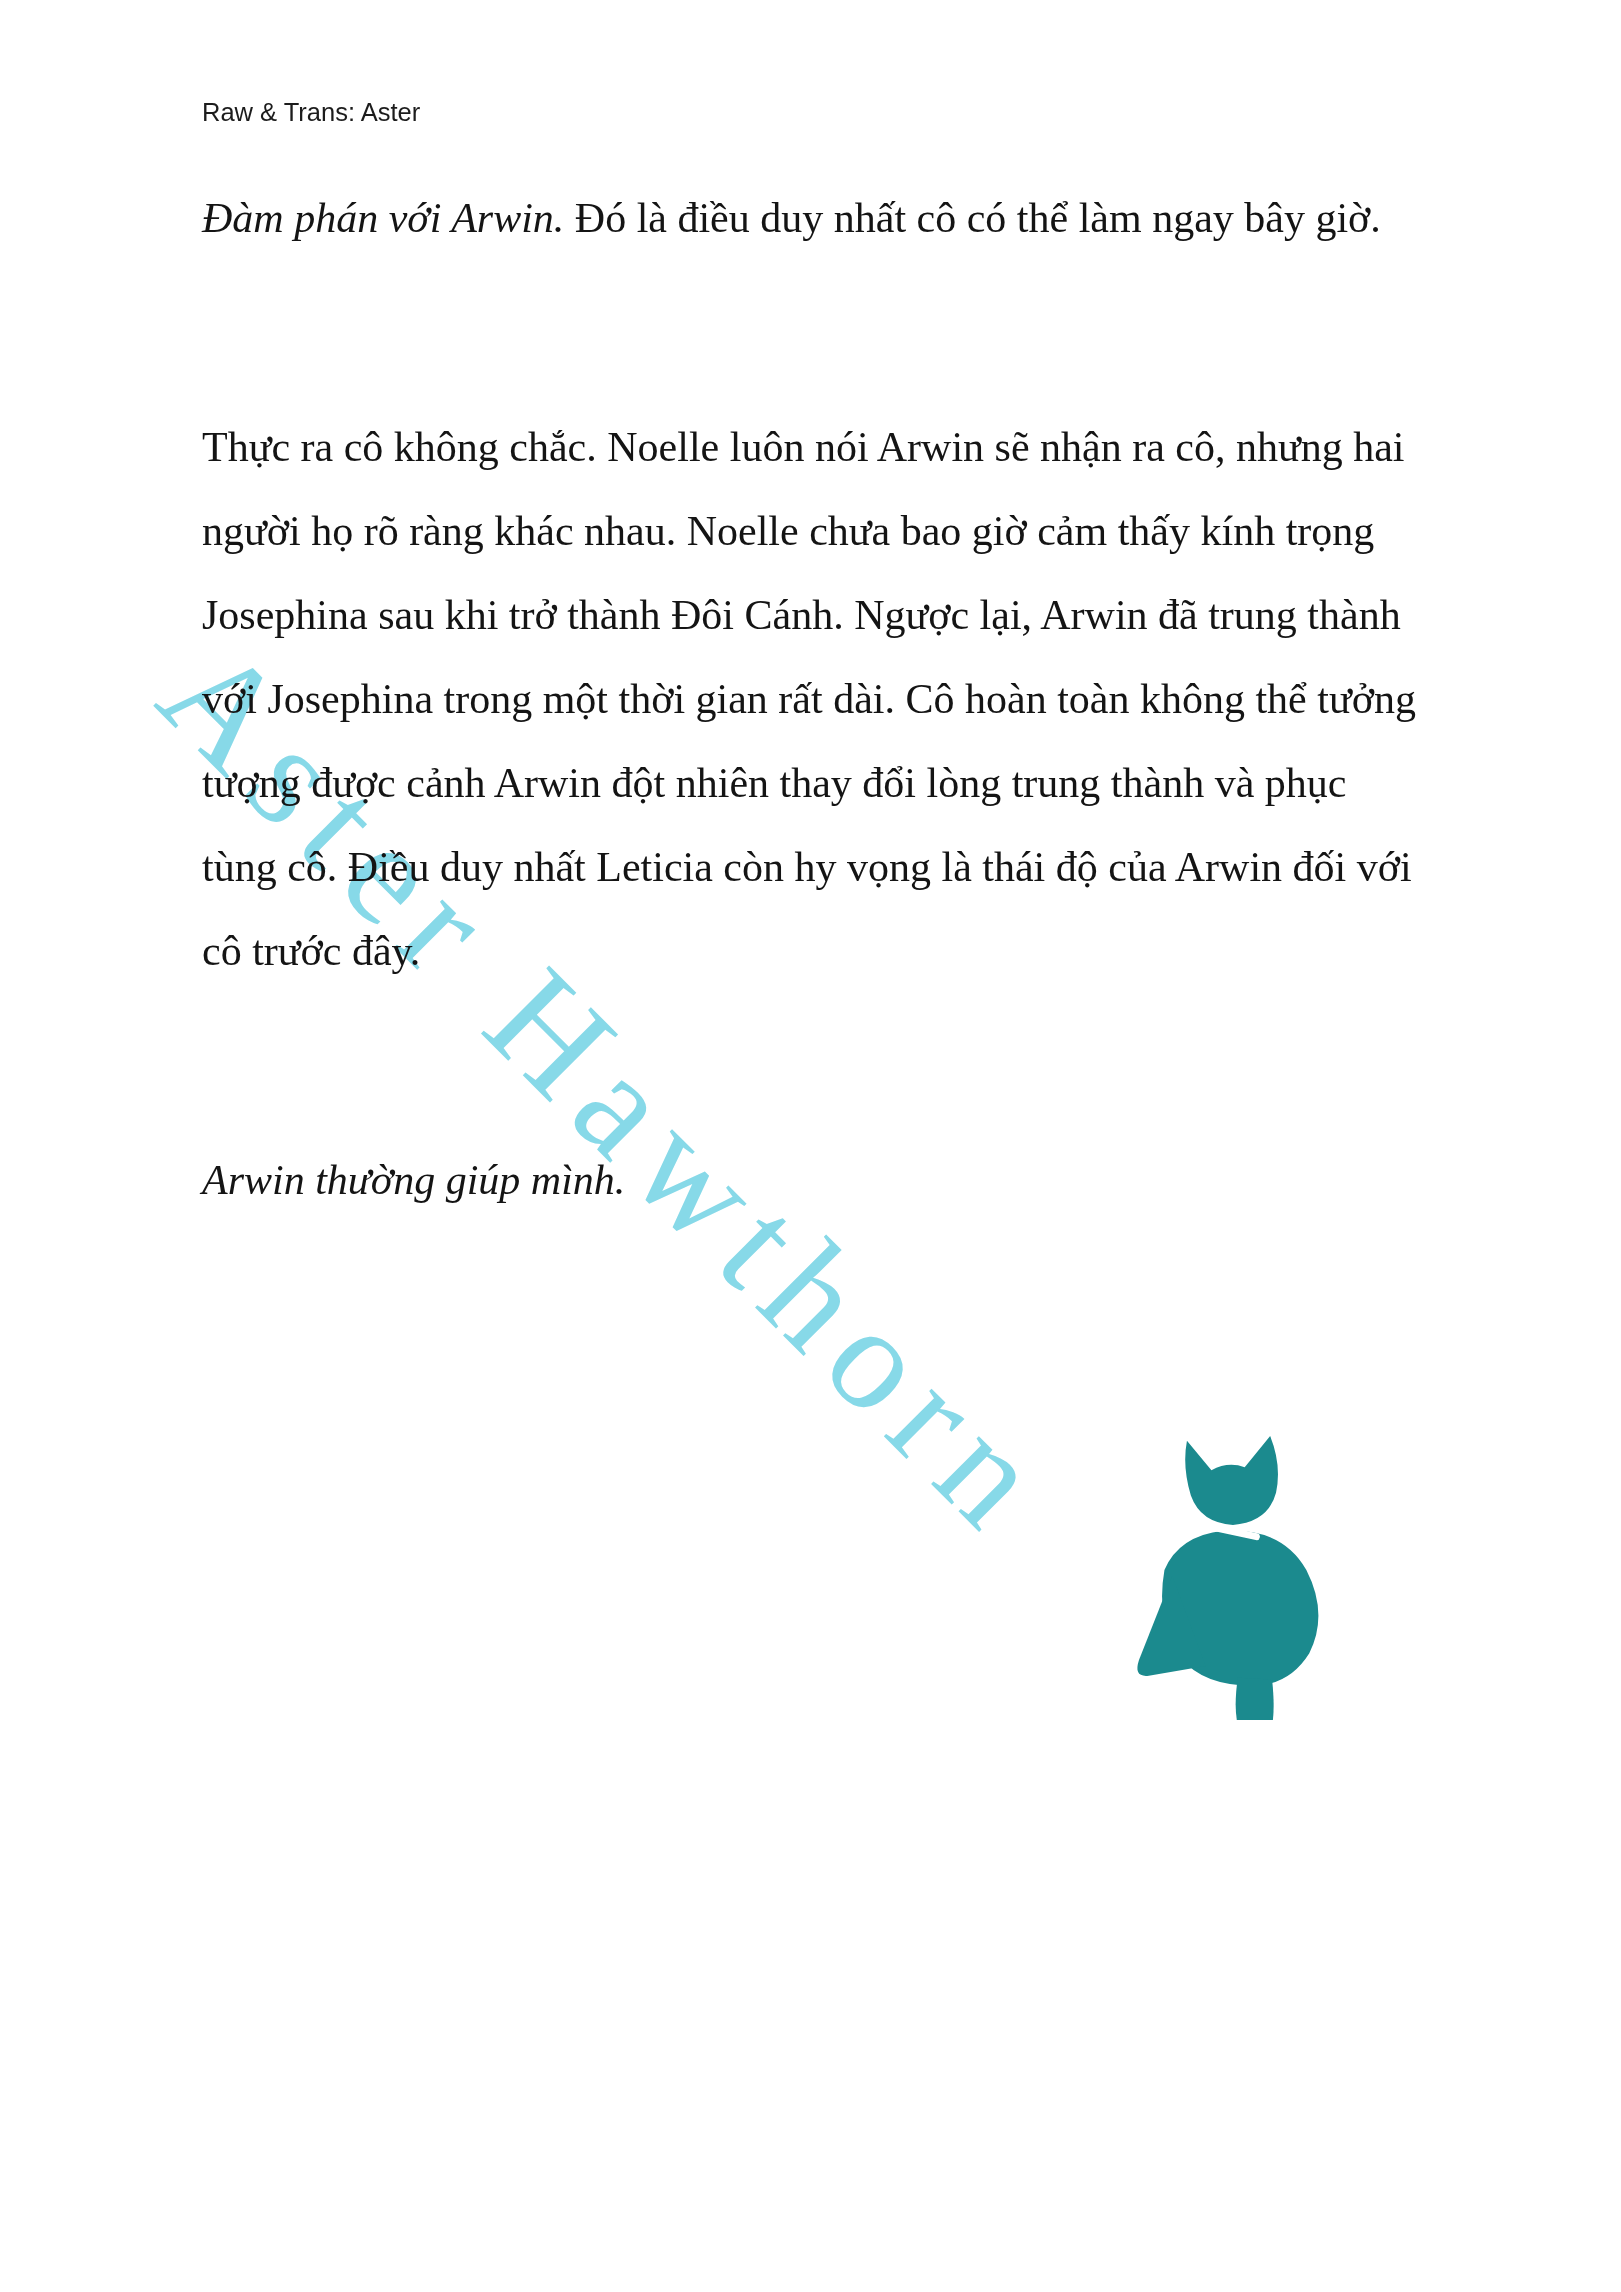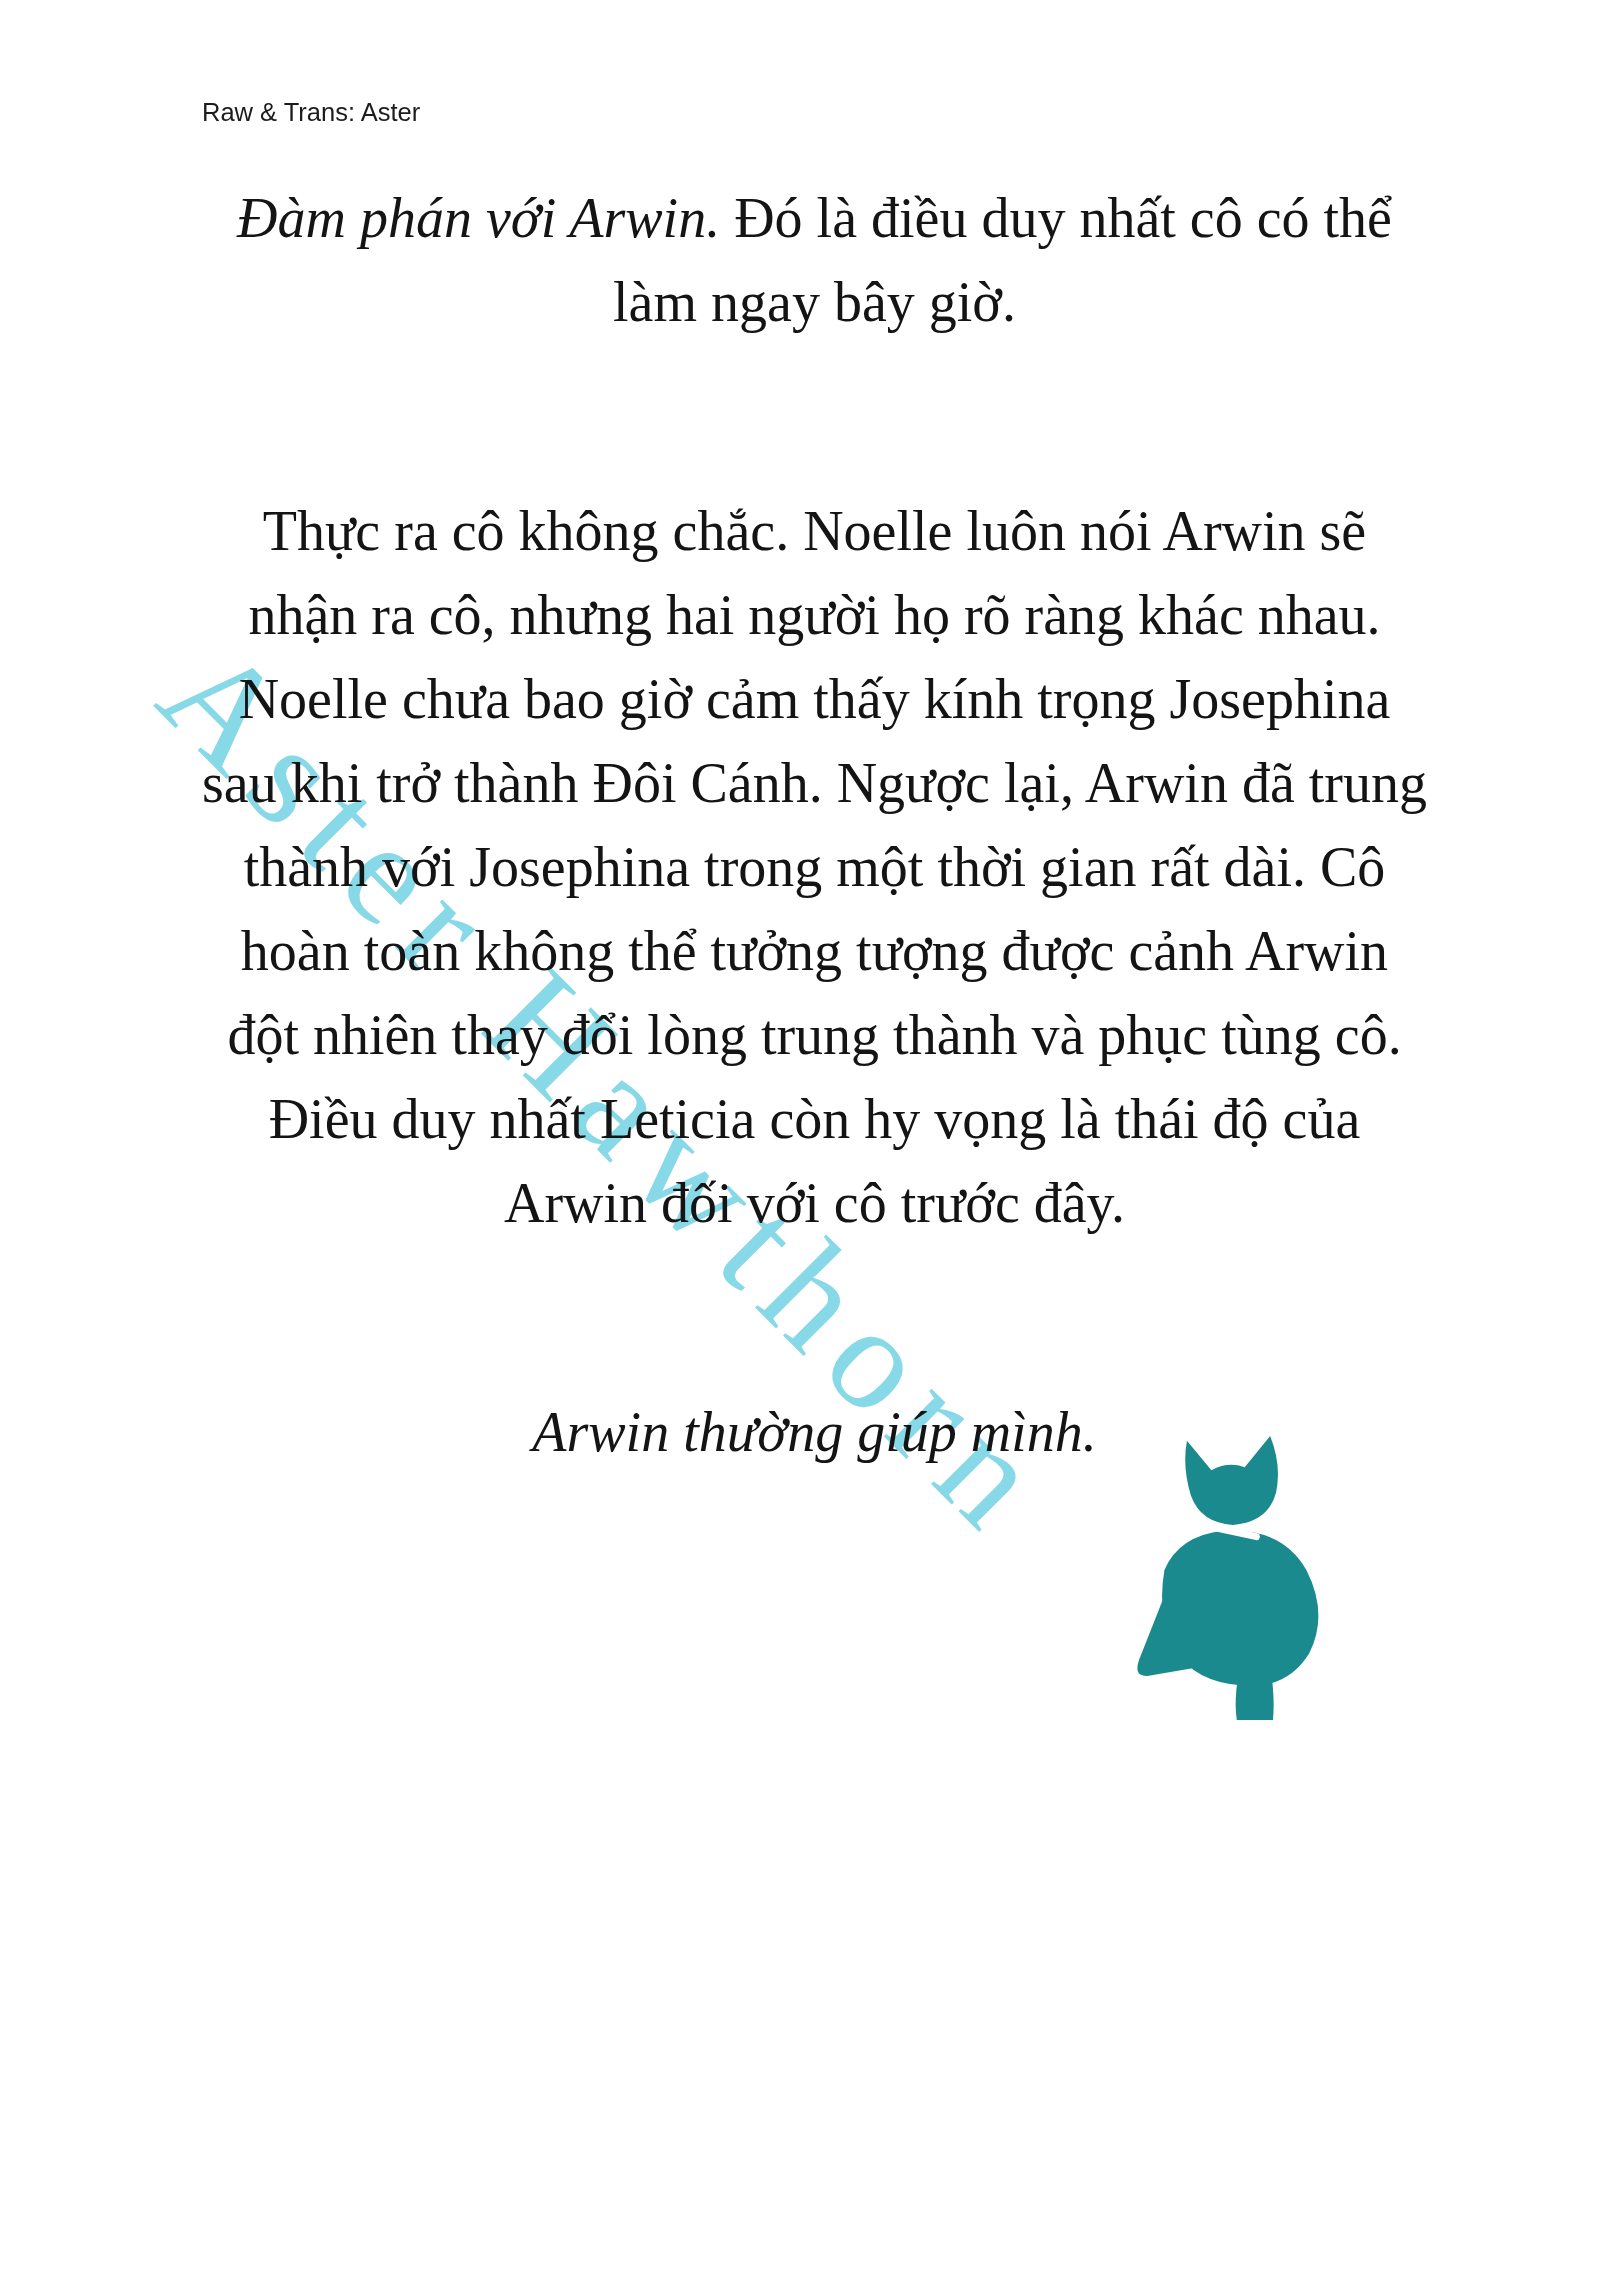--- a/index.html
+++ b/index.html
@@ -20,23 +20,23 @@
     font-family: "Liberation Sans", sans-serif;
     font-size: 25.5px;
     color: #1c1c1c;
     z-index: 2;
   }
   .content {
     position: absolute;
     left: 202px;
     top: 176px;
     width: 1225px;
-    font-size: 56px;
+    font-size: 42px;
     line-height: 84px;
-    text-align: center;
+    text-align: left;
     z-index: 2;
   }
   .para { margin-bottom: 145px; }
   .para:last-child { margin-bottom: 0; }
   .italic { font-style: italic; }
   .watermark {
     position: absolute;
     left: 247px;
     top: 610px;
     z-index: 1;

